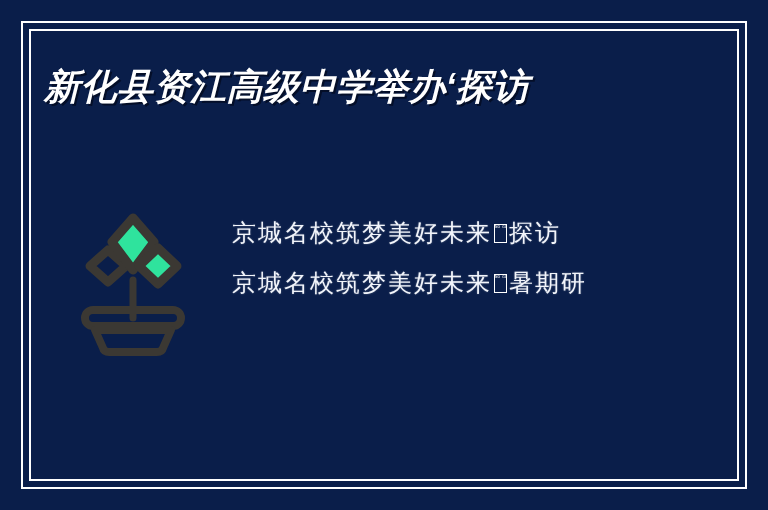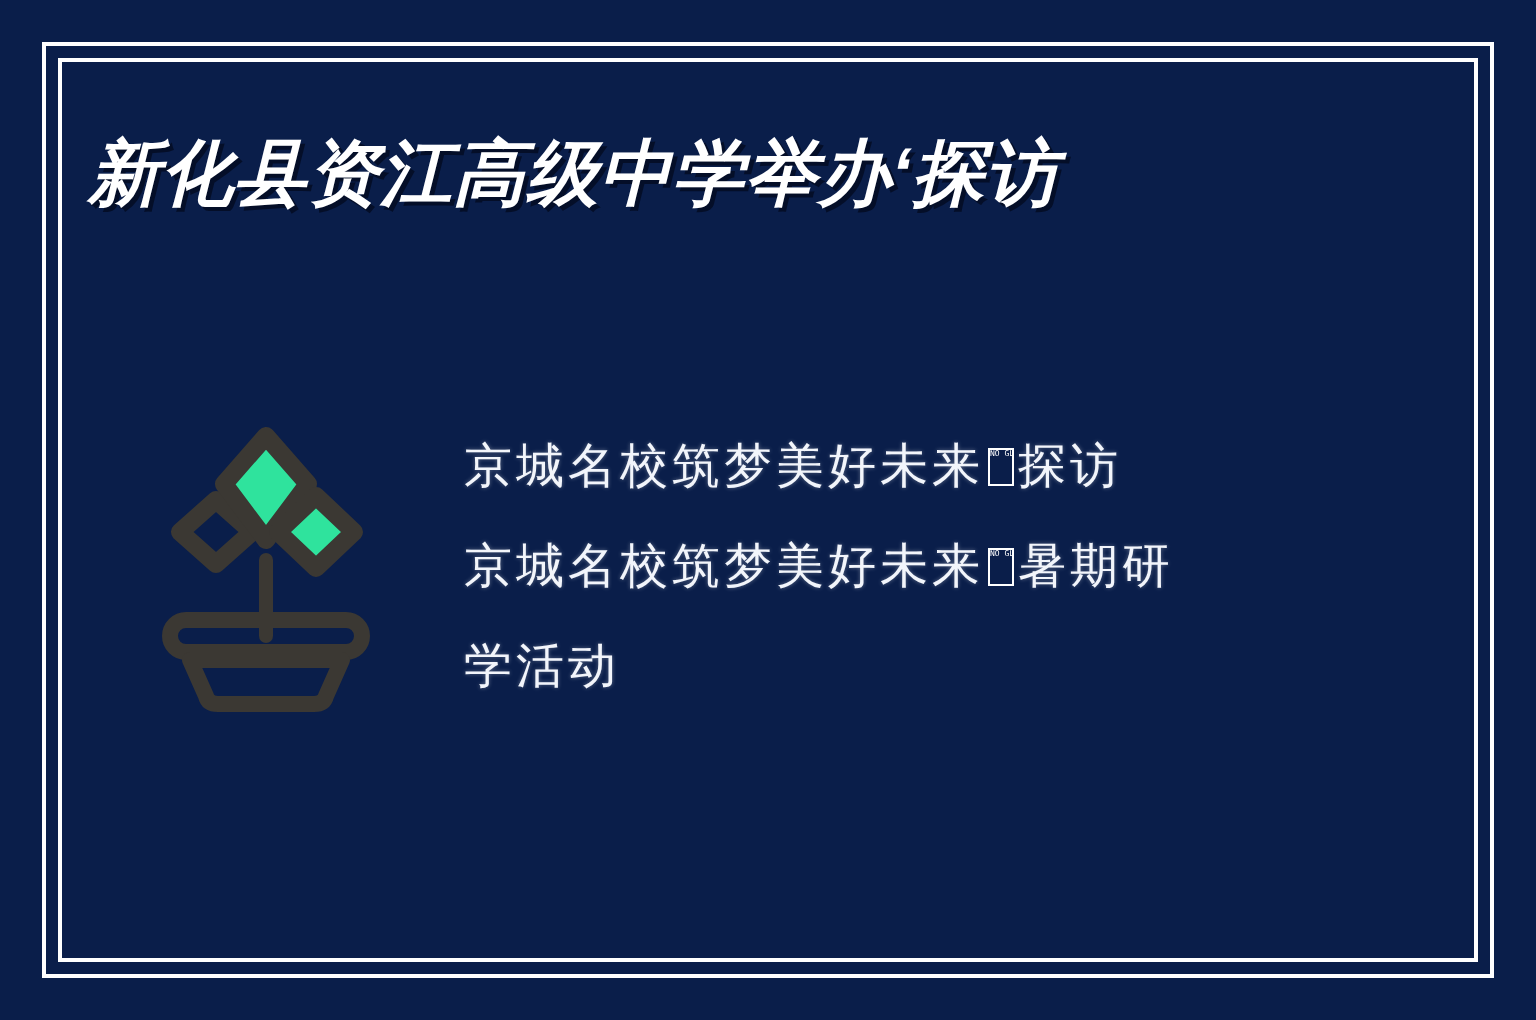--- a/index.html
+++ b/index.html
@@ -136,16 +136,15 @@
 
       <rect x="7" y="102" width="96" height="16" rx="8" ry="8" stroke="#3b3833" stroke-width="8" fill="none"></rect>
 
       <path d="M17 122 L25 140 Q26 144 31 144 L79 144 Q84 144 85 140 L93 122 Z" stroke="#3b3833" stroke-width="8" stroke-linejoin="round" fill="none"></path>
     </svg>
   </div>
 
   <div class="body-block">
     <div class="body-line"><span>京城名校筑梦美好未来</span><span class="tofu">NO GLYPH</span><span>探访</span></div>
     <div class="body-line"><span>京城名校筑梦美好未来</span><span class="tofu">NO GLYPH</span><span>暑期研</span></div>
-    <div class="body-line"><span>学活动</span></div>
   </div>
 
 </div>
 
 </body></html>

